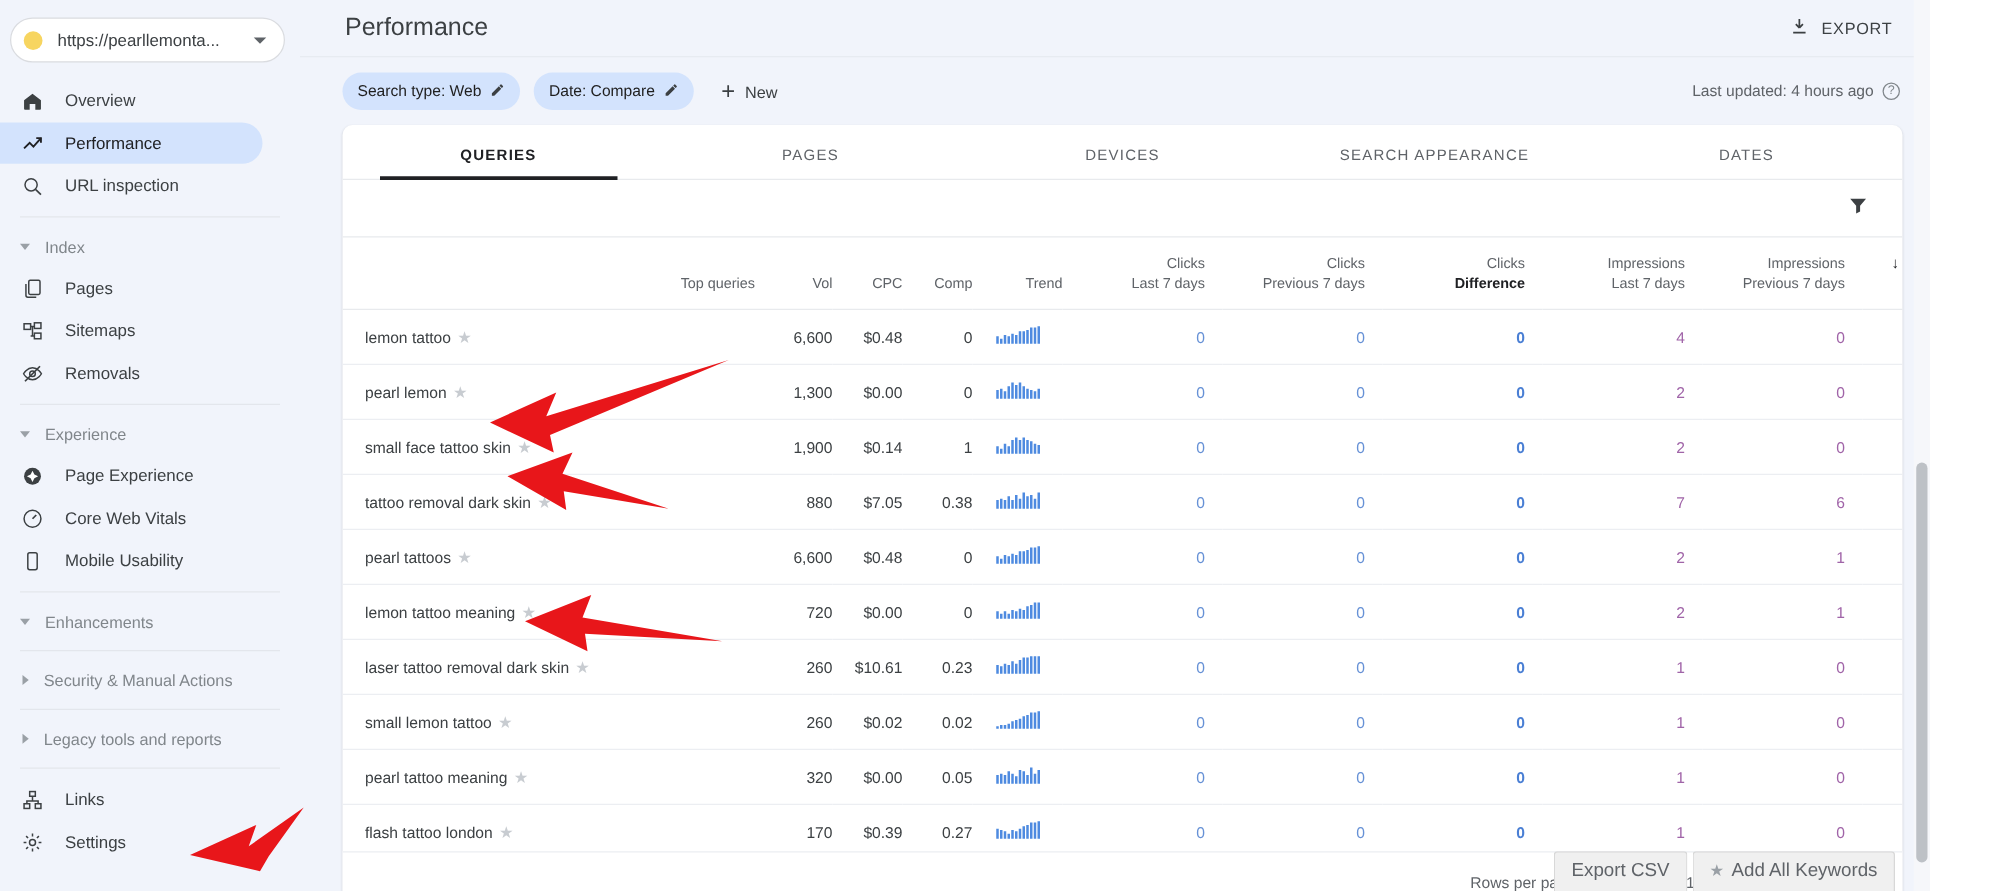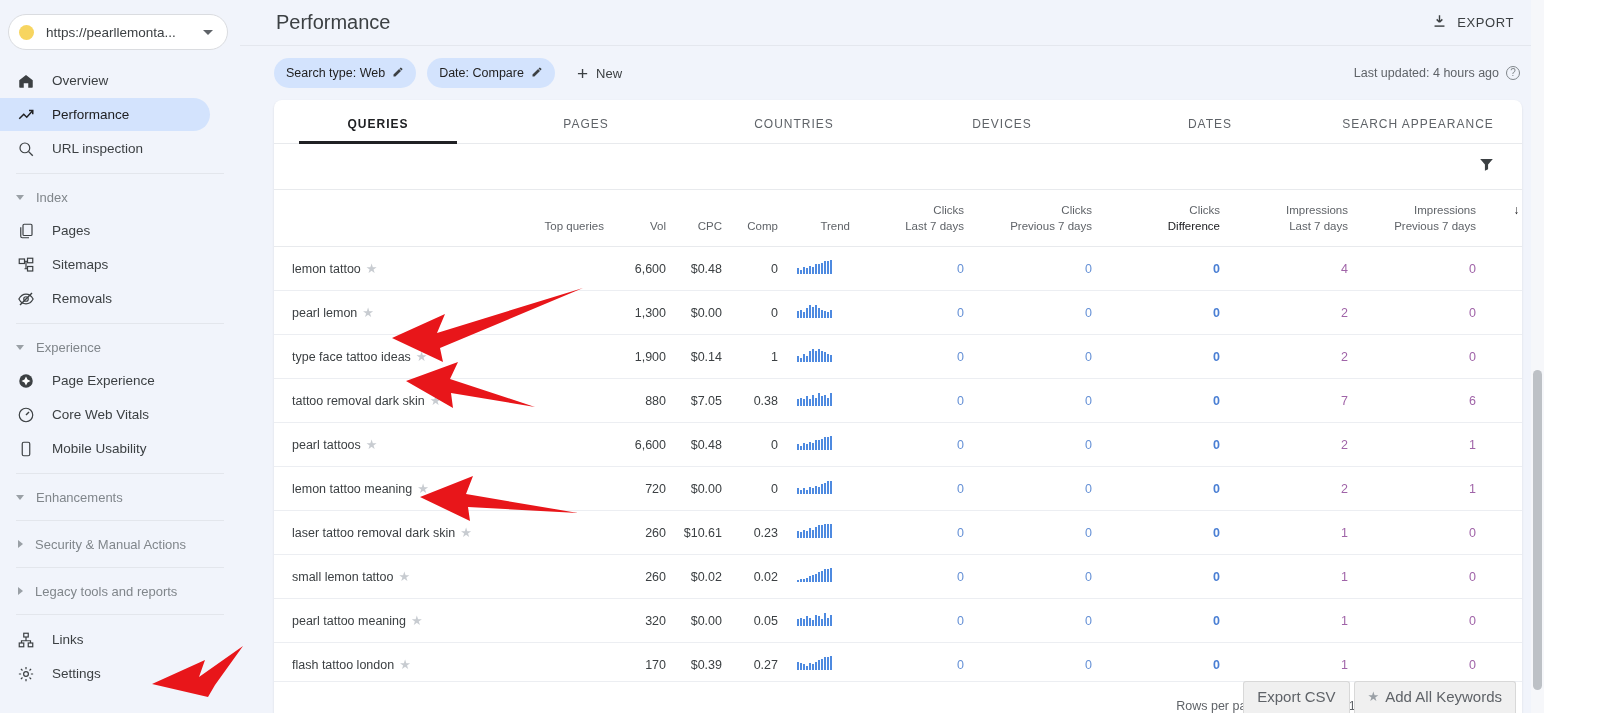--- a/index.html
+++ b/index.html
@@ -123,21 +123,21 @@
 
   table.qtable { width: 100%; border-collapse: collapse; table-layout: fixed; }
   table.qtable th {
     font-size: 11.5px; color: #5f6368; font-weight: 400;
     padding: 12px 0 12px 0; vertical-align: bottom; border-bottom: 1px solid #e8eaed;
     line-height: 1.35;
     text-align: right;
   }
   table.qtable th.strong { color: #202124; font-weight: 700; }
   table.qtable th .l2 { display: block; }
-  table.qtable th .l2.b { font-weight: 400; color: #202124; }
+  table.qtable th .l2.b { font-weight: 700; color: #202124; }
   table.qtable td {
     font-size: 12.5px; color: #3c4043; padding: 13px 0; border-bottom: 1px solid #eceef2;
     height: 40.5px;
   }
   .c-query { width: 330px; padding-left: 18px !important; text-align: left; }
   .c-vol   { width: 62px; text-align: right; }
   .c-cpc   { width: 56px; text-align: right; }
   .c-comp  { width: 56px; text-align: right; }
   .c-trend { width: 72px; text-align: center; }
   .c-num   { width: 128px; text-align: right; padding-right: 14px !important; }
@@ -398,30 +398,27 @@
     <div class="card">
 
       <div class="tabs">
         <div class="tab active">
             <span>QUERIES</span>
           </div>
         <div class="tab">
             <span>PAGES</span>
           </div>
         <div class="tab">
-            <span>COUNTRIES</span>
-          </div>
-        <div class="tab">
             <span>DEVICES</span>
           </div>
         <div class="tab">
-            <span>DATES</span>
+            <span>SEARCH APPEARANCE</span>
           </div>
         <div class="tab">
-            <span>SEARCH APPEARANCE</span>
+            <span>DATES</span>
           </div>
       </div>
 
       <div class="filterrow">
         <span>
           <svg viewBox="0 0 24 24">
               <path d="M4 5h16l-6 7v6l-4 2v-8z"></path>
             </svg>
         </span>
       </div>
@@ -501,21 +498,21 @@
                   <i style="height: 8px;"></i>
                 </span></td>
               <td class="c-num "><span class="clicks-val">0</span></td>
               <td class="c-num "><span class="clicks-val">0</span></td>
               <td class="c-num "><span class="clicks-val bold">0</span></td>
               <td class="c-num "><span class="imp-val">2</span></td>
               <td class="c-num "><span class="imp-val">0</span></td>
               <td class="c-num last"></td>
             </tr>
             <tr>
-              <td class="c-query"><span class="q-text">type face tattoo ideas</span><span class="star">★</span></td>
+              <td class="c-query"><span class="q-text">small face tattoo skin</span><span class="star">★</span></td>
               <td class="c-vol">1,900</td>
               <td class="c-cpc">$0.14</td>
               <td class="c-comp">1</td>
               <td class="c-trend"><span class="spark">
                   <i style="height: 6px;"></i>
                   <i style="height: 4px;"></i>
                   <i style="height: 8px;"></i>
                   <i style="height: 6px;"></i>
                   <i style="height: 11px;"></i>
                   <i style="height: 13px;"></i>

